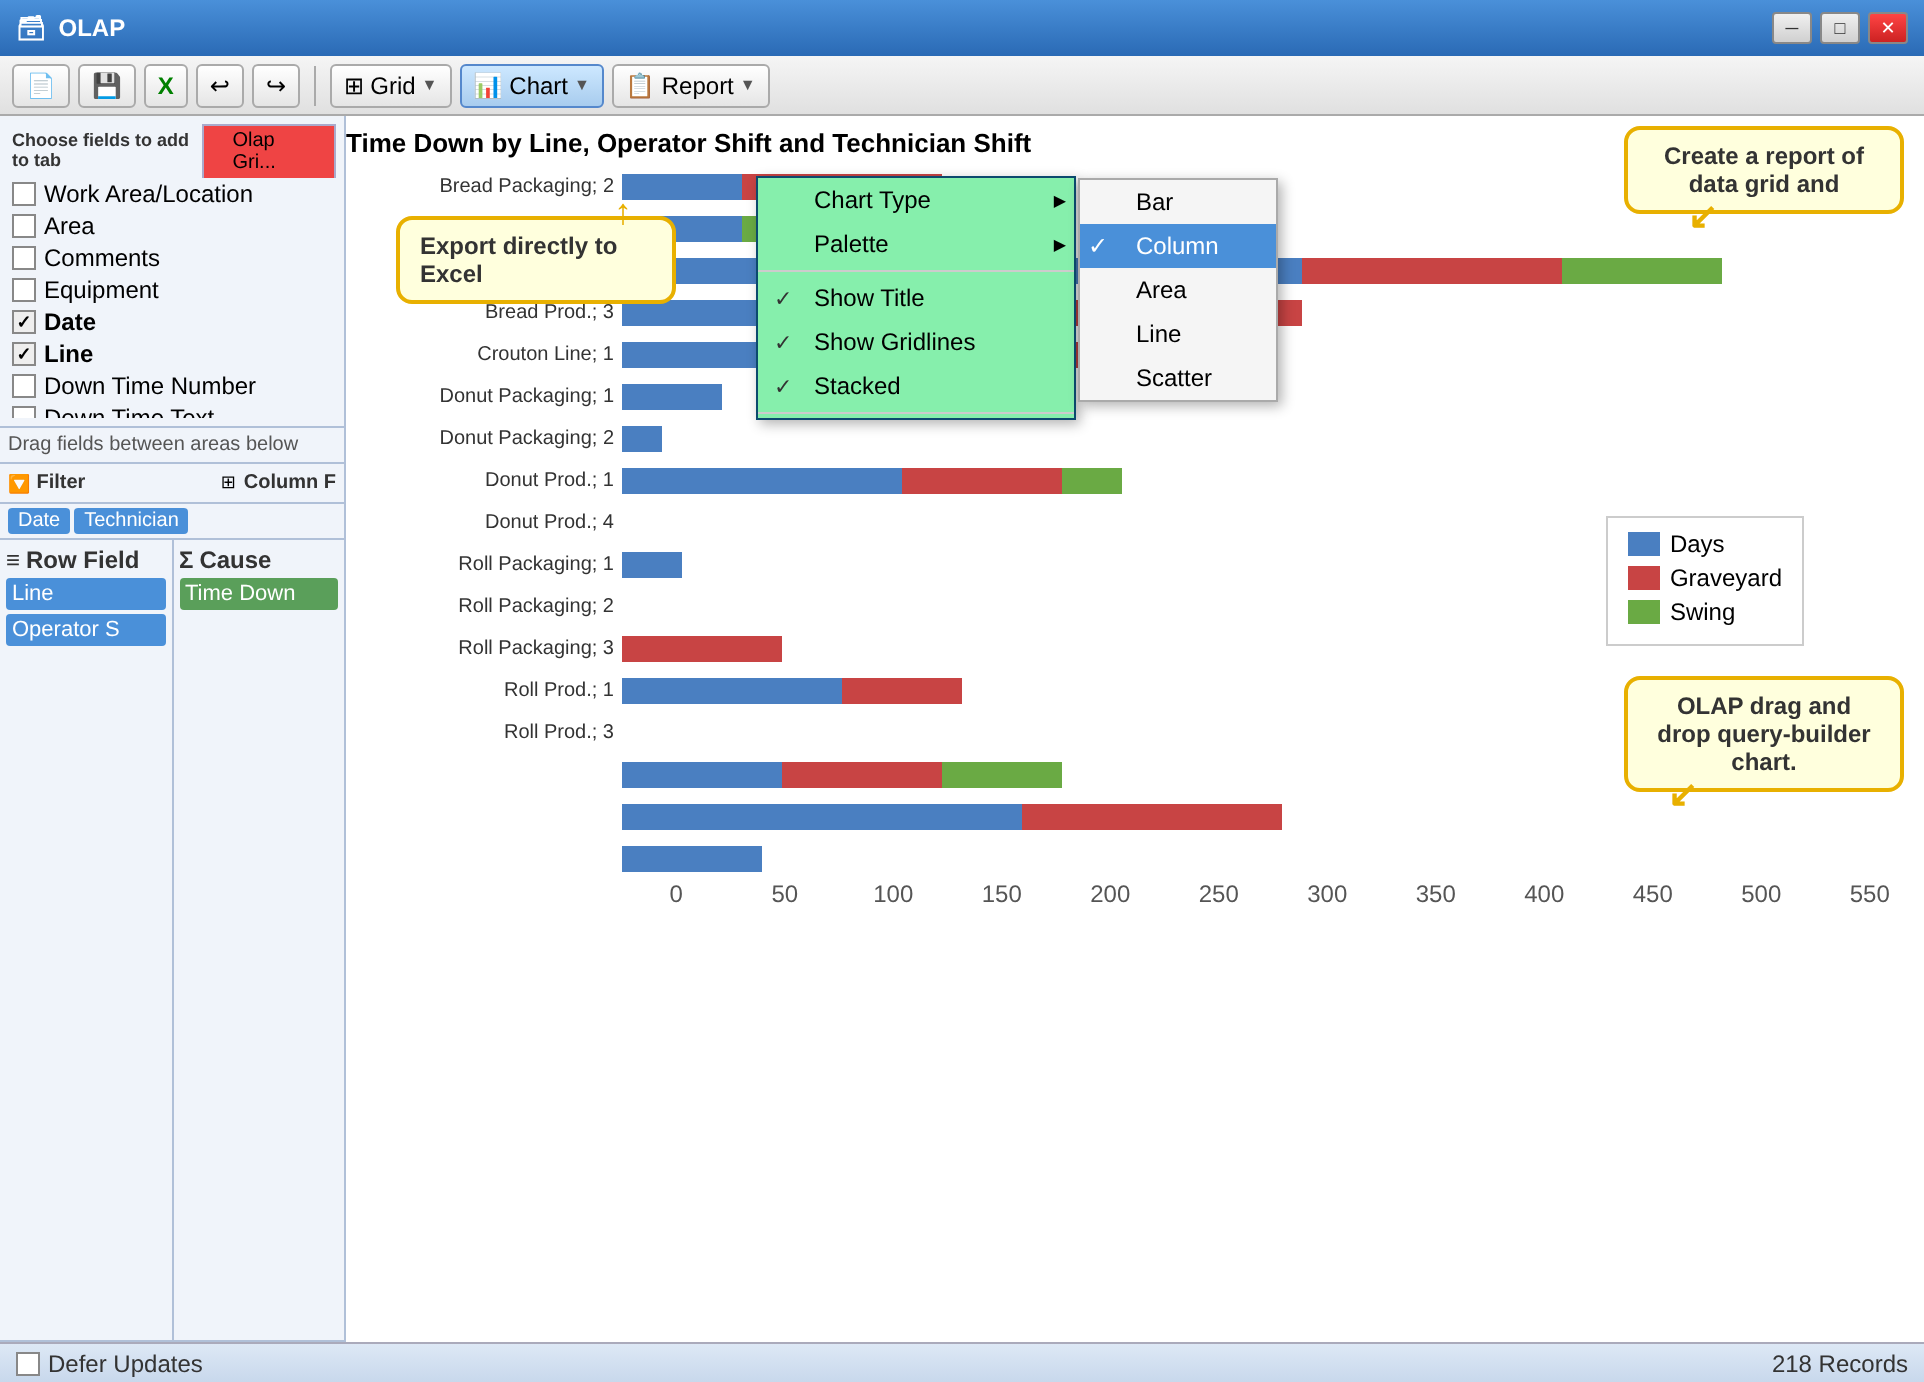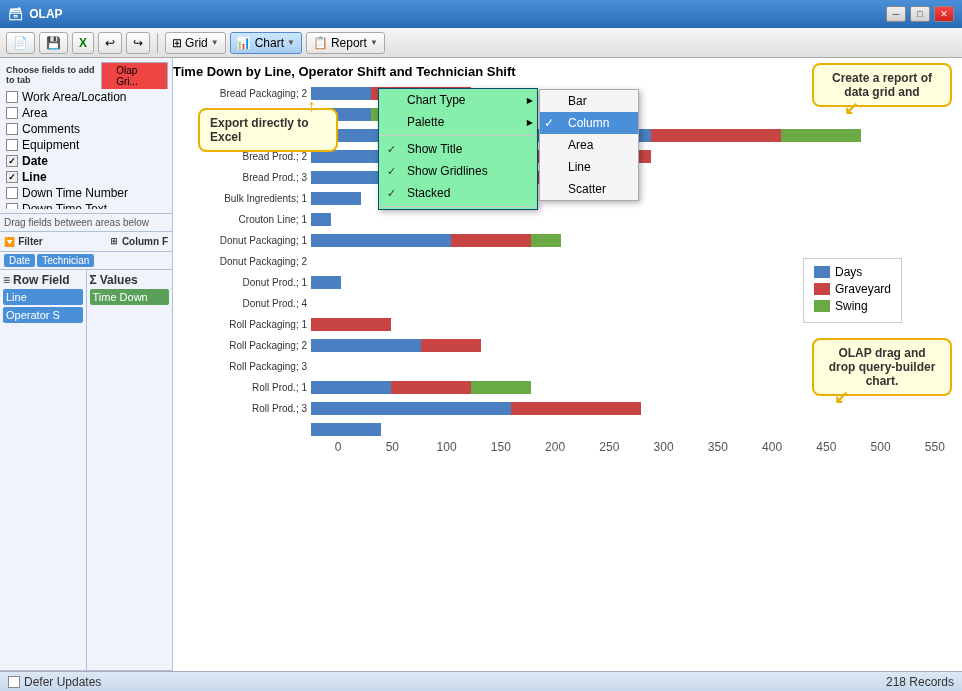--- a/index.html
+++ b/index.html
@@ -458,42 +458,40 @@
             <span>Row Field</span>
           </div>
           <div id="row-items">
               <div class="cell-item blue">Line</div>
               <div class="cell-item blue">Operator S</div>
             </div>
         </div>
         <div class="bottom-cell">
           <div class="cell-title">
             <span>Σ</span>
-            <span>Values</span>
+            <span>Cause</span>
           </div>
           <div id="value-items">
               <div class="cell-item green">Time Down</div>
             </div>
         </div>
       </div>
     </div>
   </div>
 
   <div class="chart-area">
 
     <div class="chart-title">Time Down by Line, Operator Shift and Technician Shift</div>
 
     <div class="bar-chart-wrapper" id="bar-chart-wrapper">
       <div class="y-axis-labels" id="y-axis-labels">
           <div class="y-label">Bread Packaging; 2</div>
           <div class="y-label">Bread Packaging; 3</div>
           <div class="y-label">Bread Prod.; 1</div>
-          <div class="y-label">Bread Prod.; 2</div>
           <div class="y-label">Bread Prod.; 3</div>
-          <div class="y-label">Bulk Ingredients; 1</div>
           <div class="y-label">Crouton Line; 1</div>
           <div class="y-label">Donut Packaging; 1</div>
           <div class="y-label">Donut Packaging; 2</div>
           <div class="y-label">Donut Prod.; 1</div>
           <div class="y-label">Donut Prod.; 4</div>
           <div class="y-label">Roll Packaging; 1</div>
           <div class="y-label">Roll Packaging; 2</div>
           <div class="y-label">Roll Packaging; 3</div>
           <div class="y-label">Roll Prod.; 1</div>
           <div class="y-label">Roll Prod.; 3</div>

